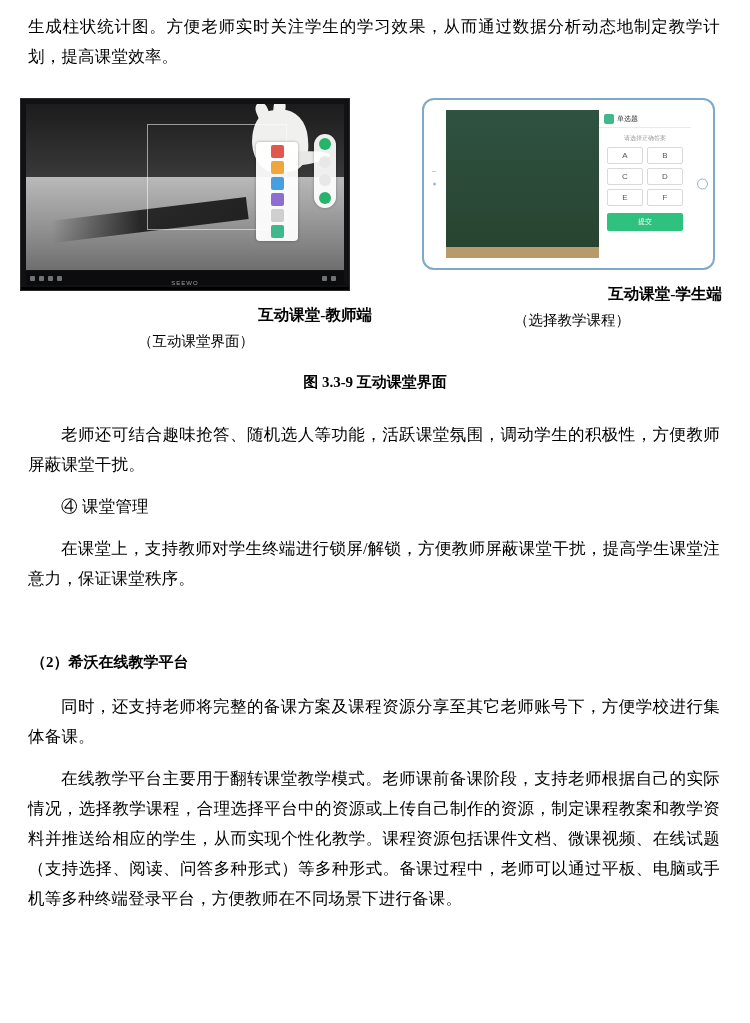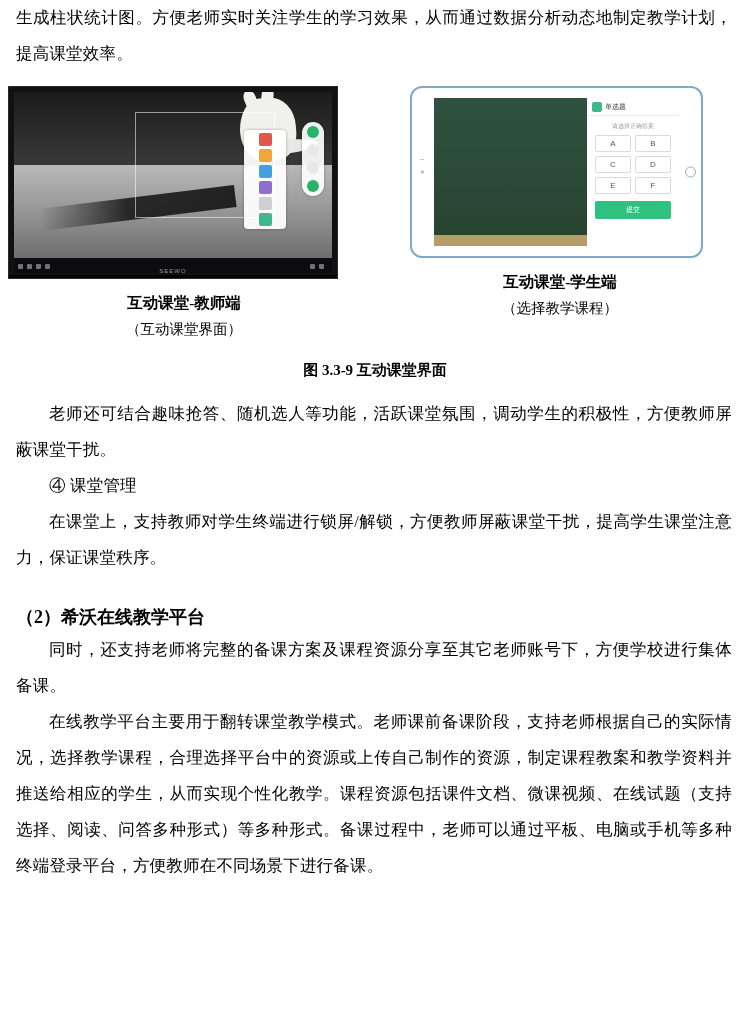--- a/index.html
+++ b/index.html
@@ -17,51 +17,51 @@
   .page {
     position: relative;
     width: 750px;
     height: 1023px;
     padding: 0;
     box-sizing: border-box;
   }
   .body-text {
     font-family: "Liberation Serif", serif;
     font-size: 16.5px;
-    line-height: 36px;
+    line-height: 30px;
     text-align: justify;
     text-justify: inter-ideograph;
-    margin: 0;
+    margin: 12px;
     padding: 0 18px 0 16px;
     letter-spacing: 0.2px;
   }
   .indent2 {
     text-indent: 2em;
   }
   .section-head {
     font-family: "Liberation Serif", serif;
-    font-size: 18px;
+    font-size: 15px;
     line-height: 30px;
     font-weight: bold;
-    margin: 0;
+    margin: 15px;
     padding: 0 18px 0 16px;
   }
   .spacer-med { height: 16px; }
   .spacer-large { height: 26px; }
 
   
   .figure-row {
     display: flex;
     justify-content: flex-start;
     align-items: flex-start;
     padding: 14px 0 0 0;
   }
   .fig-col-left {
     width: 352px;
-    margin-left: 8px;
+    margin-left: 20px;
   }
   .fig-col-right {
     width: 300px;
     margin-left: 50px;
   }
 
   
   .panel {
     position: relative;
     width: 330px;
@@ -332,21 +332,21 @@
   }
   .tablet-speaker {
     position: absolute;
     left: 8px;
     top: 42%;
     width: 4px; height: 1px;
     background: #b7cddd;
   }
 
   .cap-main {
-    text-align: center;
+    text-align: right;
     font-family: "Liberation Serif", serif;
     font-size: 15.5px;
     font-weight: bold;
     margin-top: 14px;
   }
   .cap-sub {
     text-align: center;
     font-family: "Liberation Serif", serif;
     font-size: 14.5px;
     margin-top: 6px;

